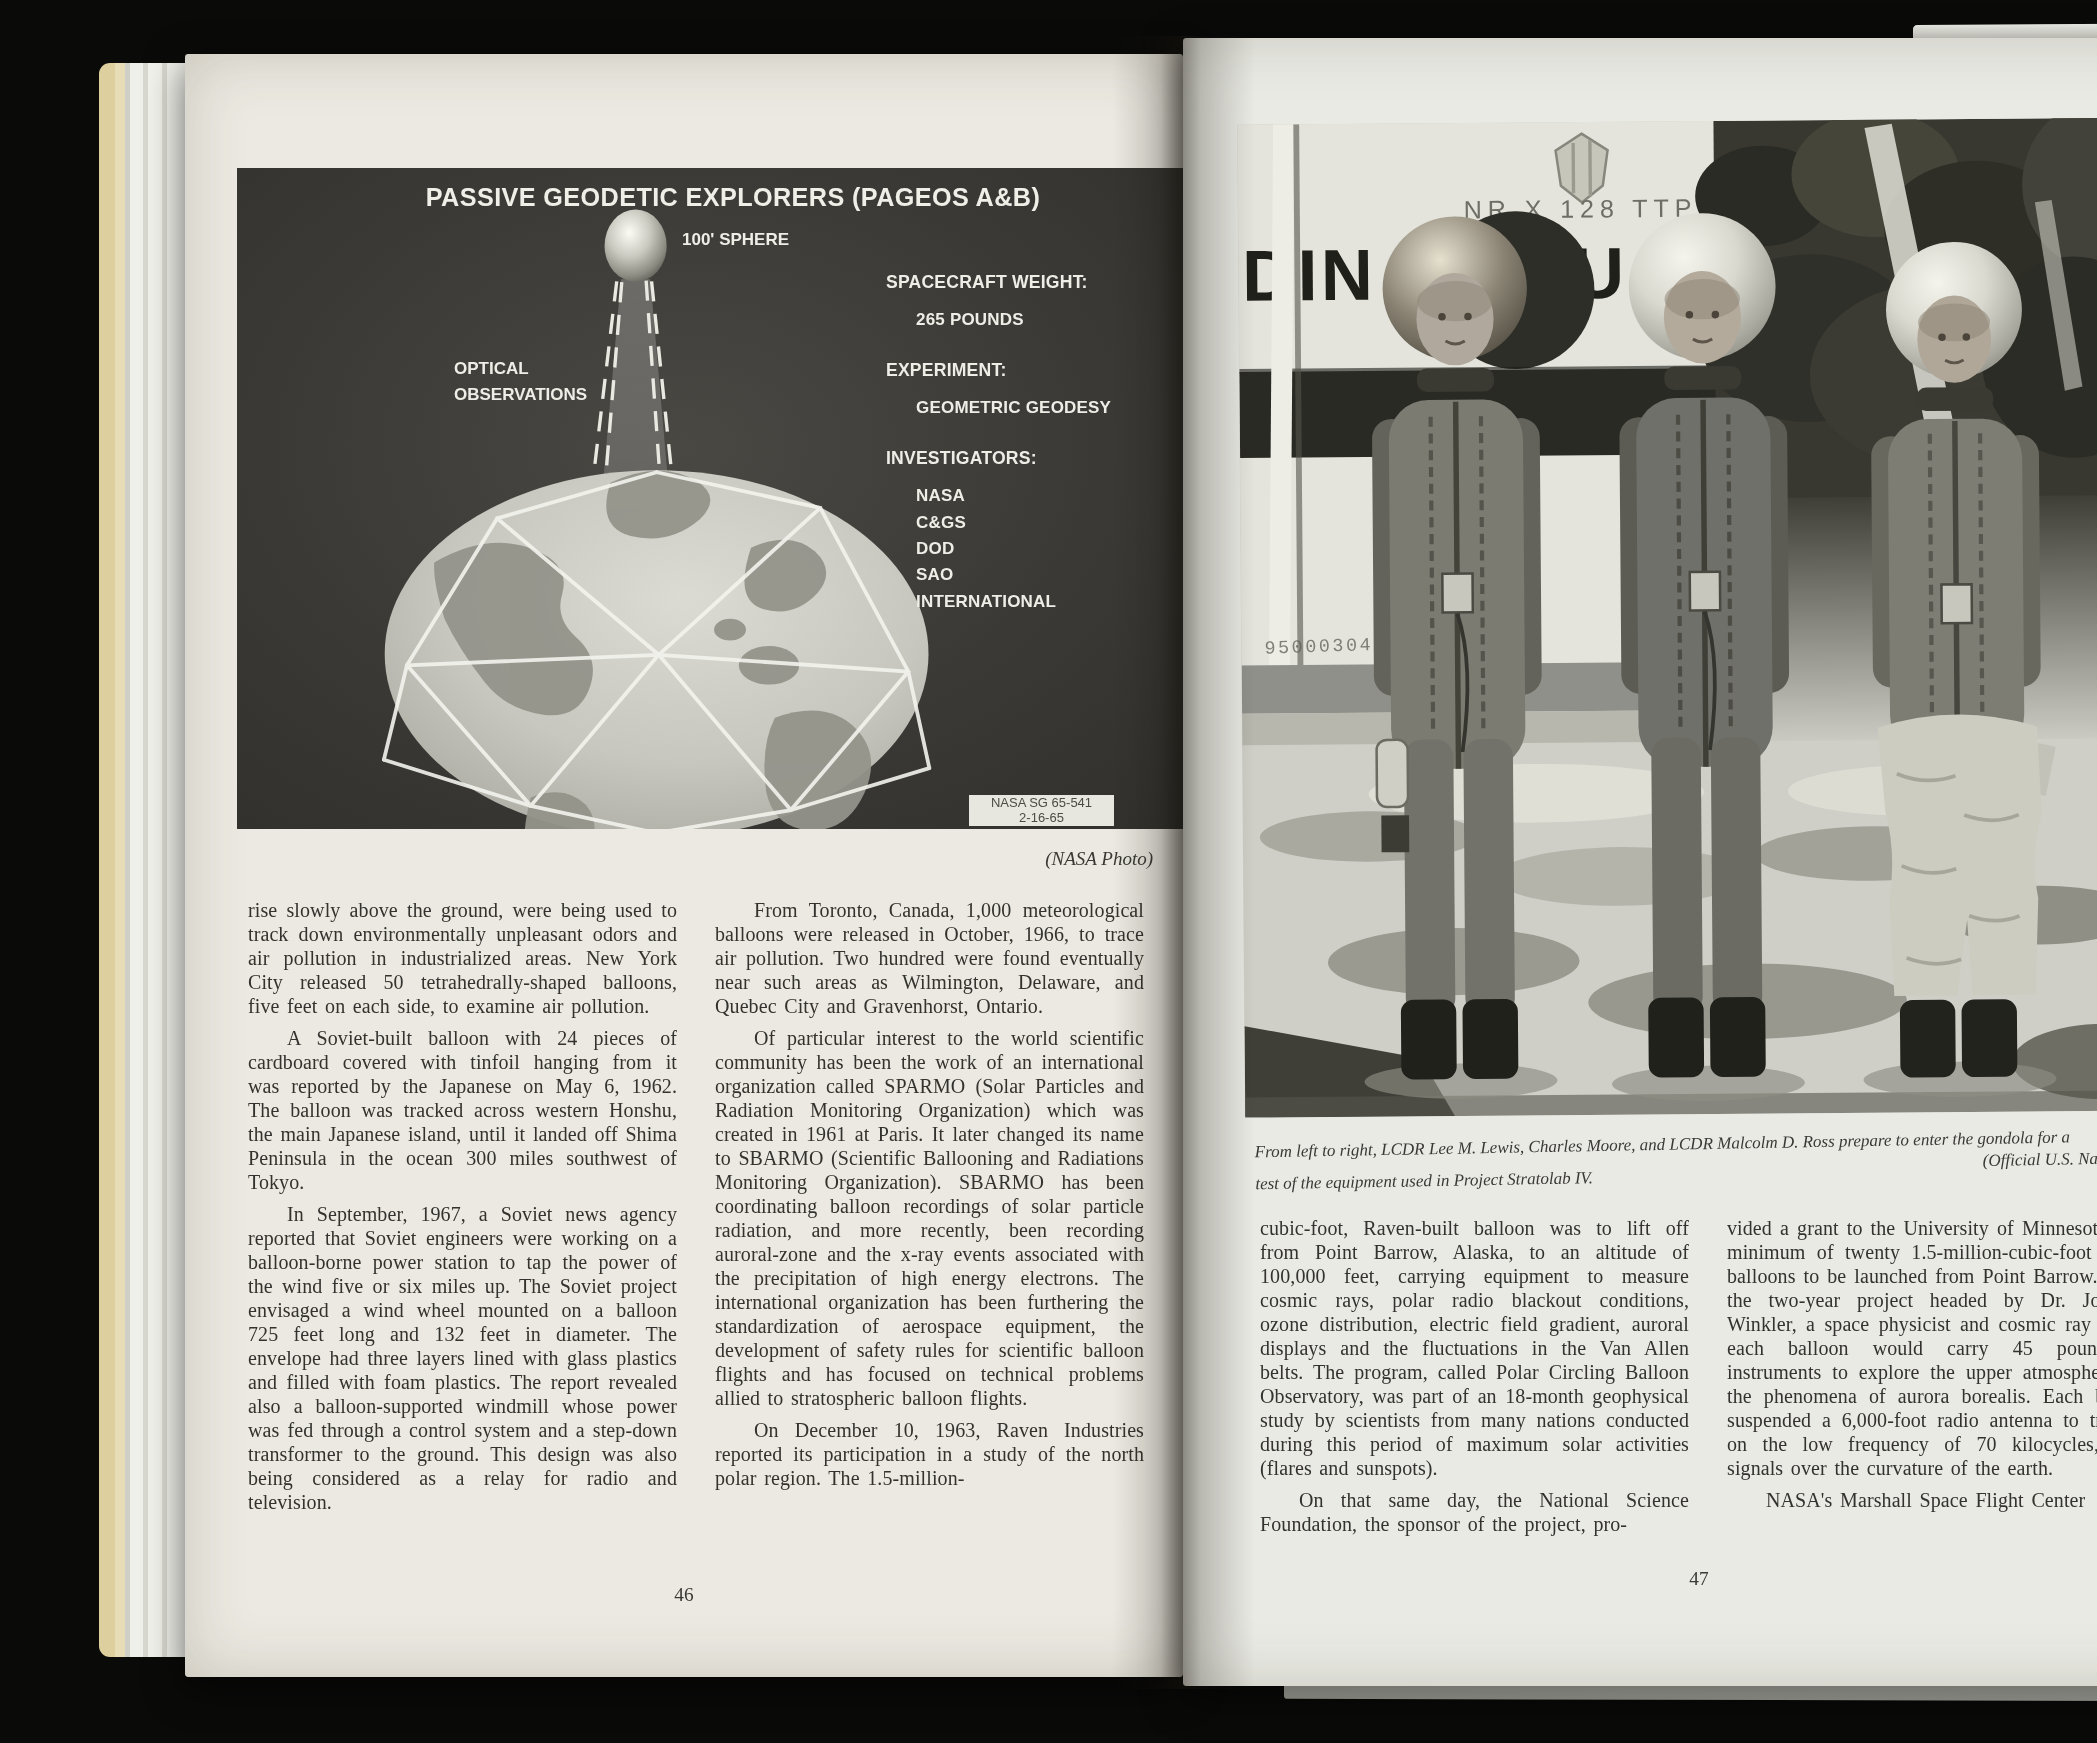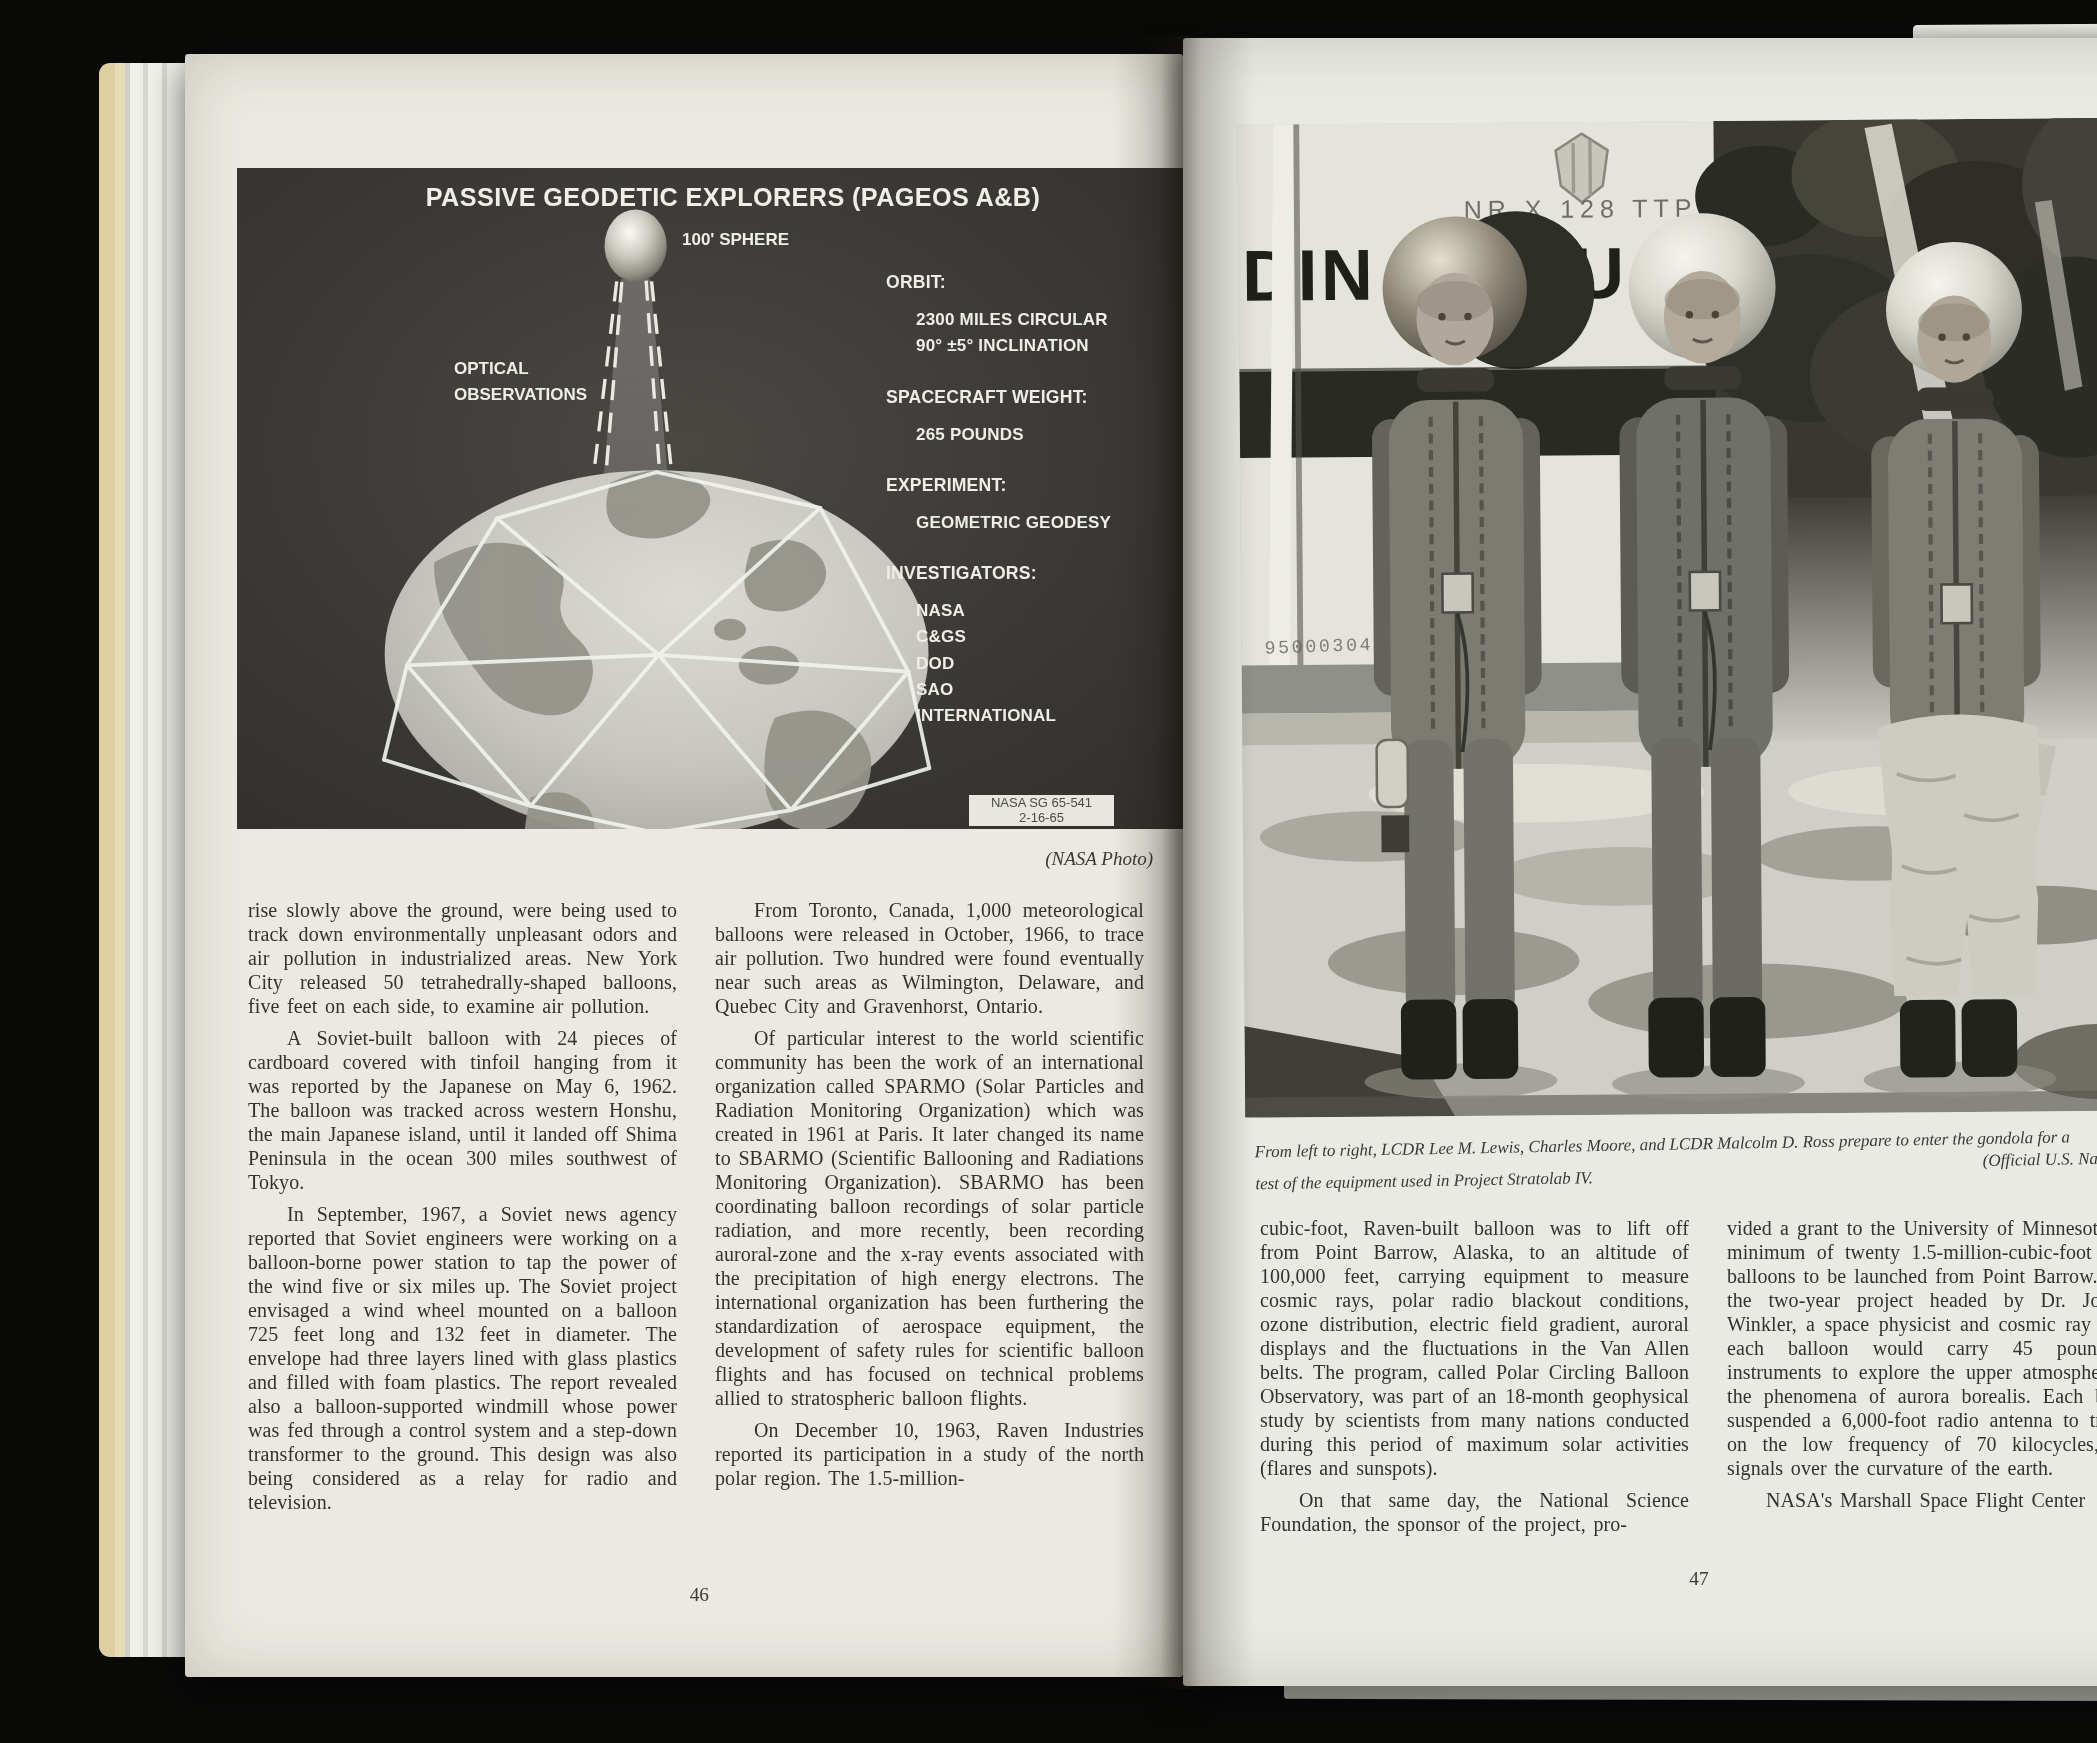--- a/index.html
+++ b/index.html
@@ -41,21 +41,21 @@
 
   
   .col{position:absolute;width:445px;text-align:justify;
     font:20px/24px "Liberation Serif",serif;color:#33322e;word-spacing:2.5px;letter-spacing:0.1px;}
   .col p{margin:8px;}
   .col p.ind{text-indent:39px;}
   .pagenum{position:absolute;font:19.3px/1 "Liberation Serif",serif;color:#3b3a36;}
 
   .pl-col1{left:55px;top:836px;}
   .pl-col2{left:522px;top:836px;}
-  .pl-num{left:474px;top:1531px;width:50px;text-align:right;}
+  .pl-num{left:474px;top:1531px;width:50px;text-align:center;}
 
   
   .photo{position:absolute;left:58px;top:83px;width:925px;height:993px;overflow:hidden;
     background:#d8d8d1;transform:rotate(-.45deg);}
   .caption-wrap{position:absolute;left:72px;top:1090px;width:911px;transform:rotate(-1.05deg);
     font:italic 17px/32px "Liberation Serif",serif;color:#3a3935;}
   .caption-wrap p{margin:0;width:831px;}
   .caption-credit{position:absolute;right:2.5px;top:29px;font:italic 17px/1 "Liberation Serif",serif;}
   .pr-col1{left:69px;top:1170px;}
   .pr-col2{left:536px;top:1170px;}
@@ -140,25 +140,20 @@
 
       <div class="diagram-title">PASSIVE GEODETIC EXPLORERS (PAGEOS A&amp;B)</div>
       <div class="sphere-label">100' SPHERE</div>
       <div class="optical">
         <div>OPTICAL</div>
         <div>OBSERVATIONS</div>
       </div>
 
       <div class="specs">
         <div class="spec-g">
-          <div class="spec-h">ORBIT:</div>
-          <div class="spec-l">2300 MILES CIRCULAR</div>
-          <div class="spec-l">90° ±5° INCLINATION</div>
-        </div>
-        <div class="spec-g">
           <div class="spec-h">SPACECRAFT WEIGHT:</div>
           <div class="spec-l">265 POUNDS</div>
         </div>
         <div class="spec-g">
           <div class="spec-h">EXPERIMENT:</div>
           <div class="spec-l">GEOMETRIC GEODESY</div>
         </div>
         <div class="spec-g">
           <div class="spec-h">INVESTIGATORS:</div>
           <div class="spec-l">NASA</div>

